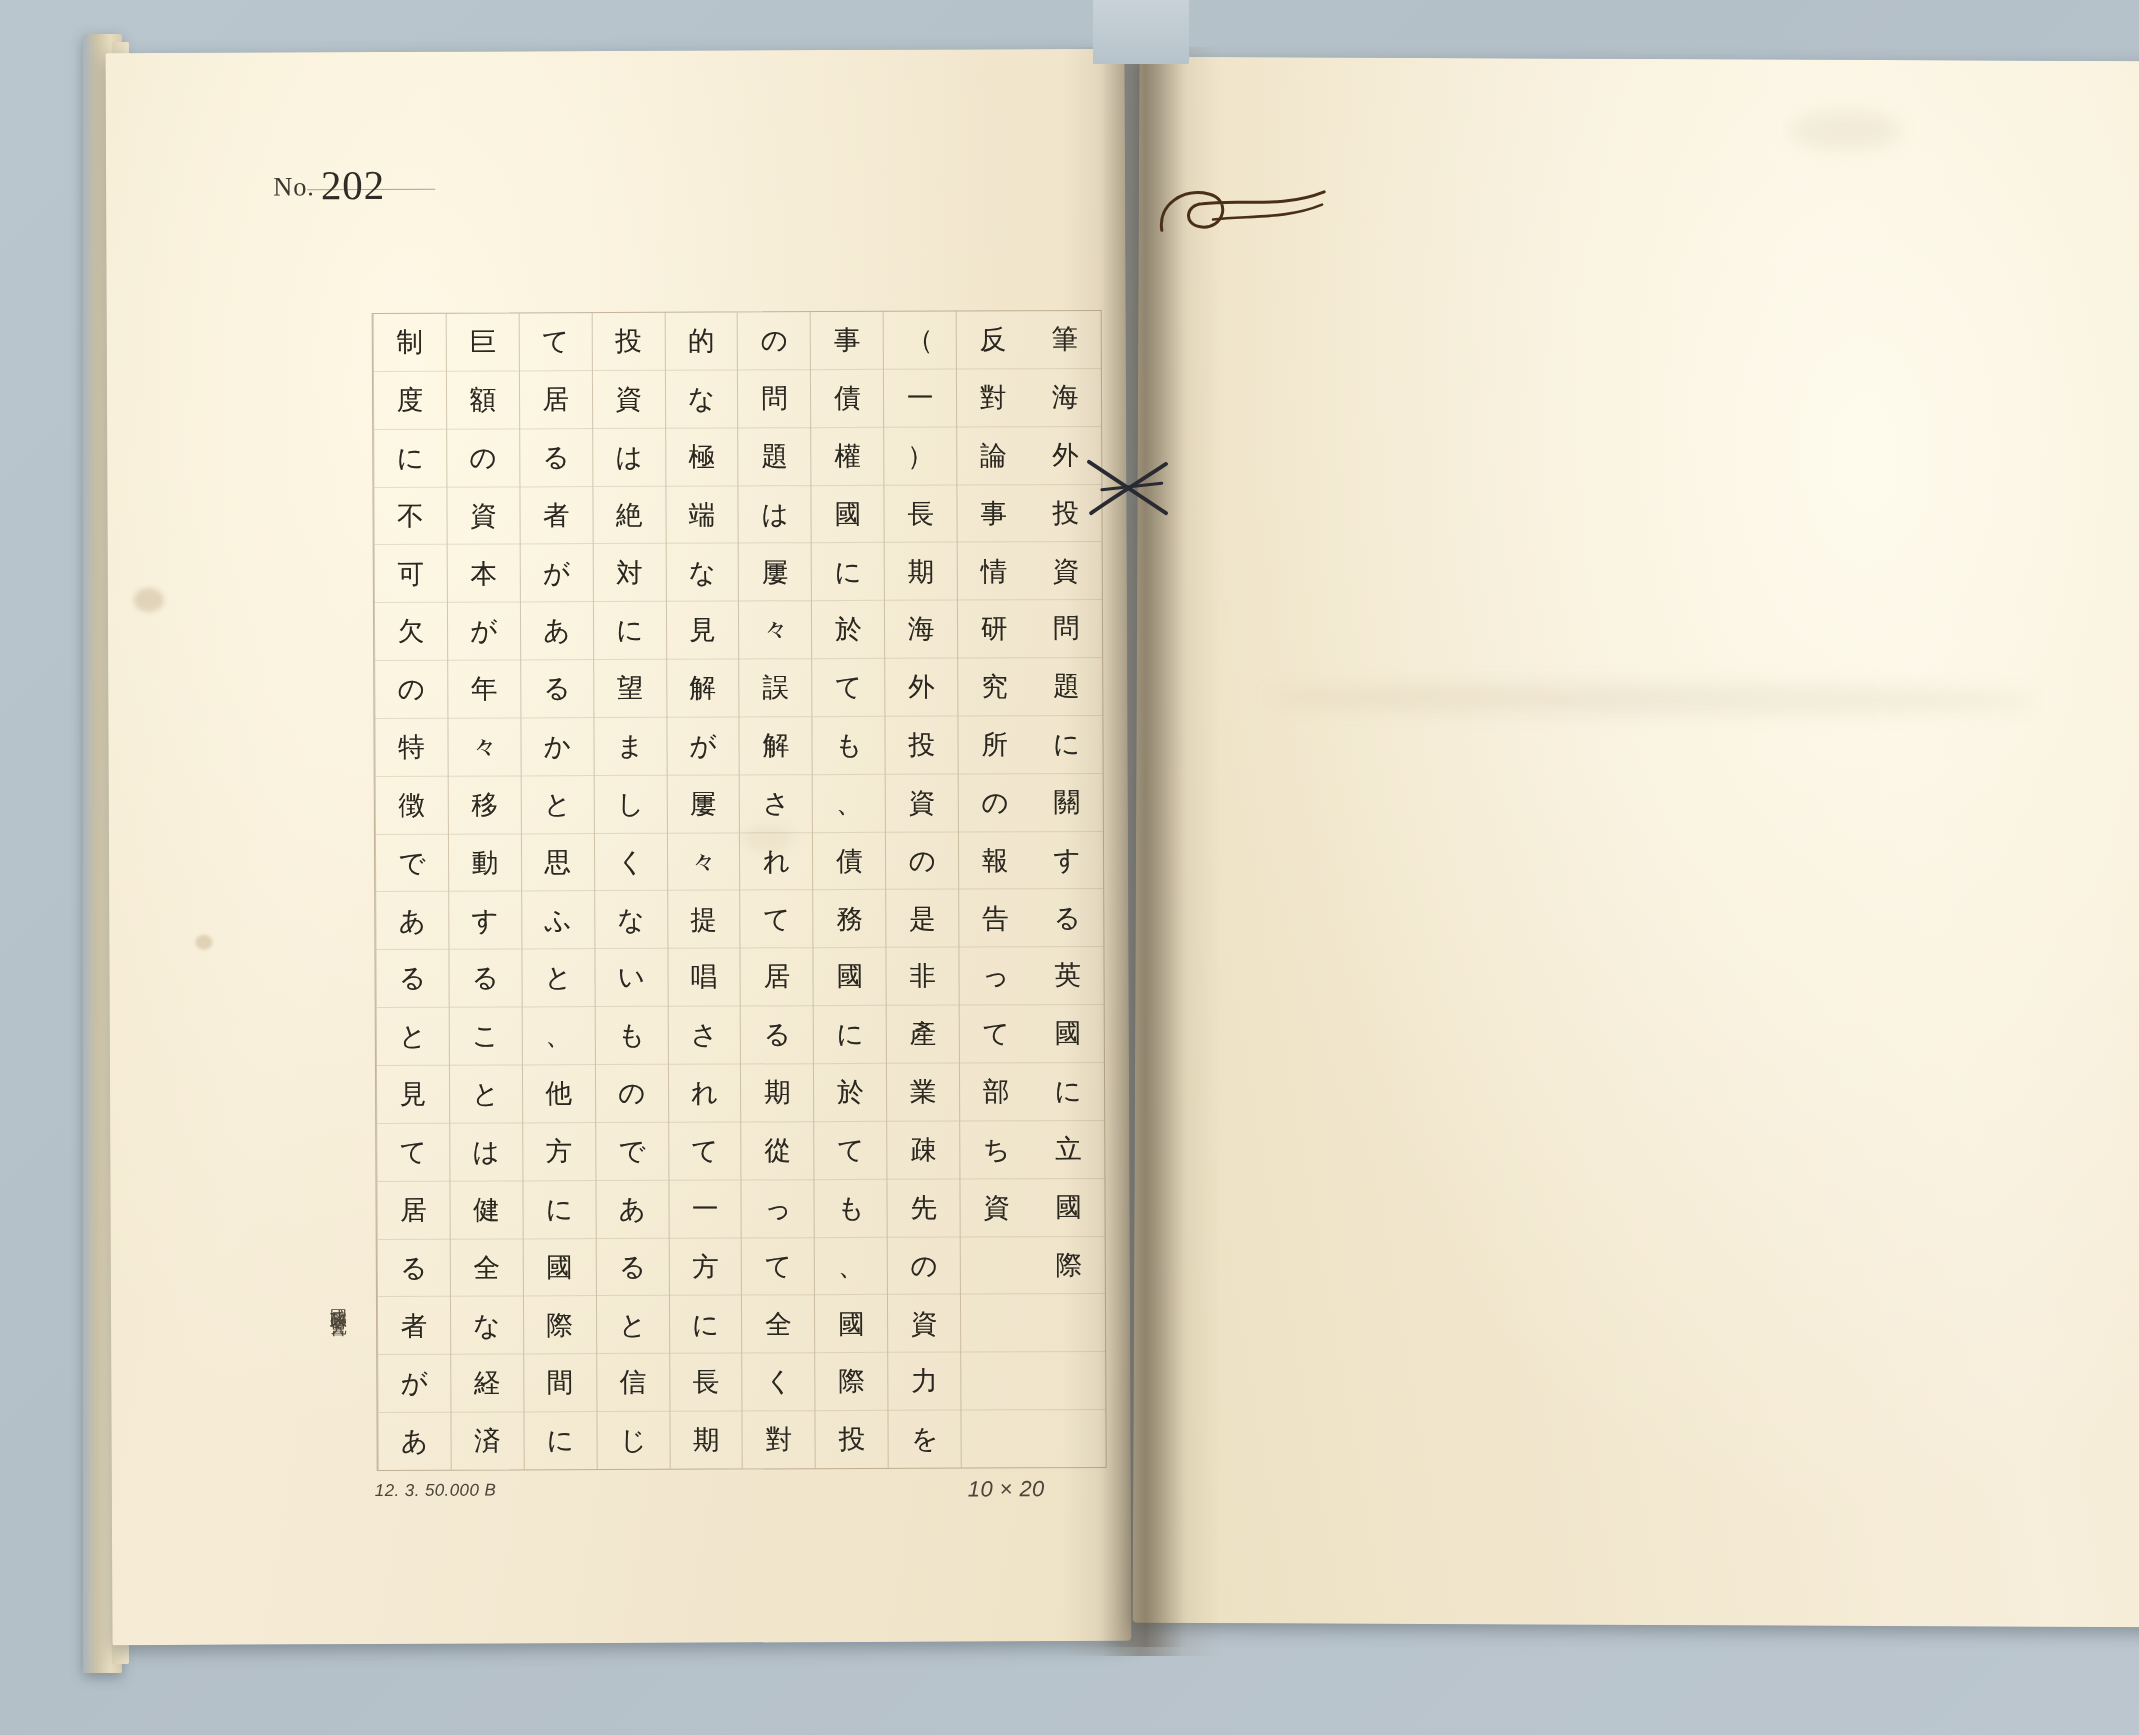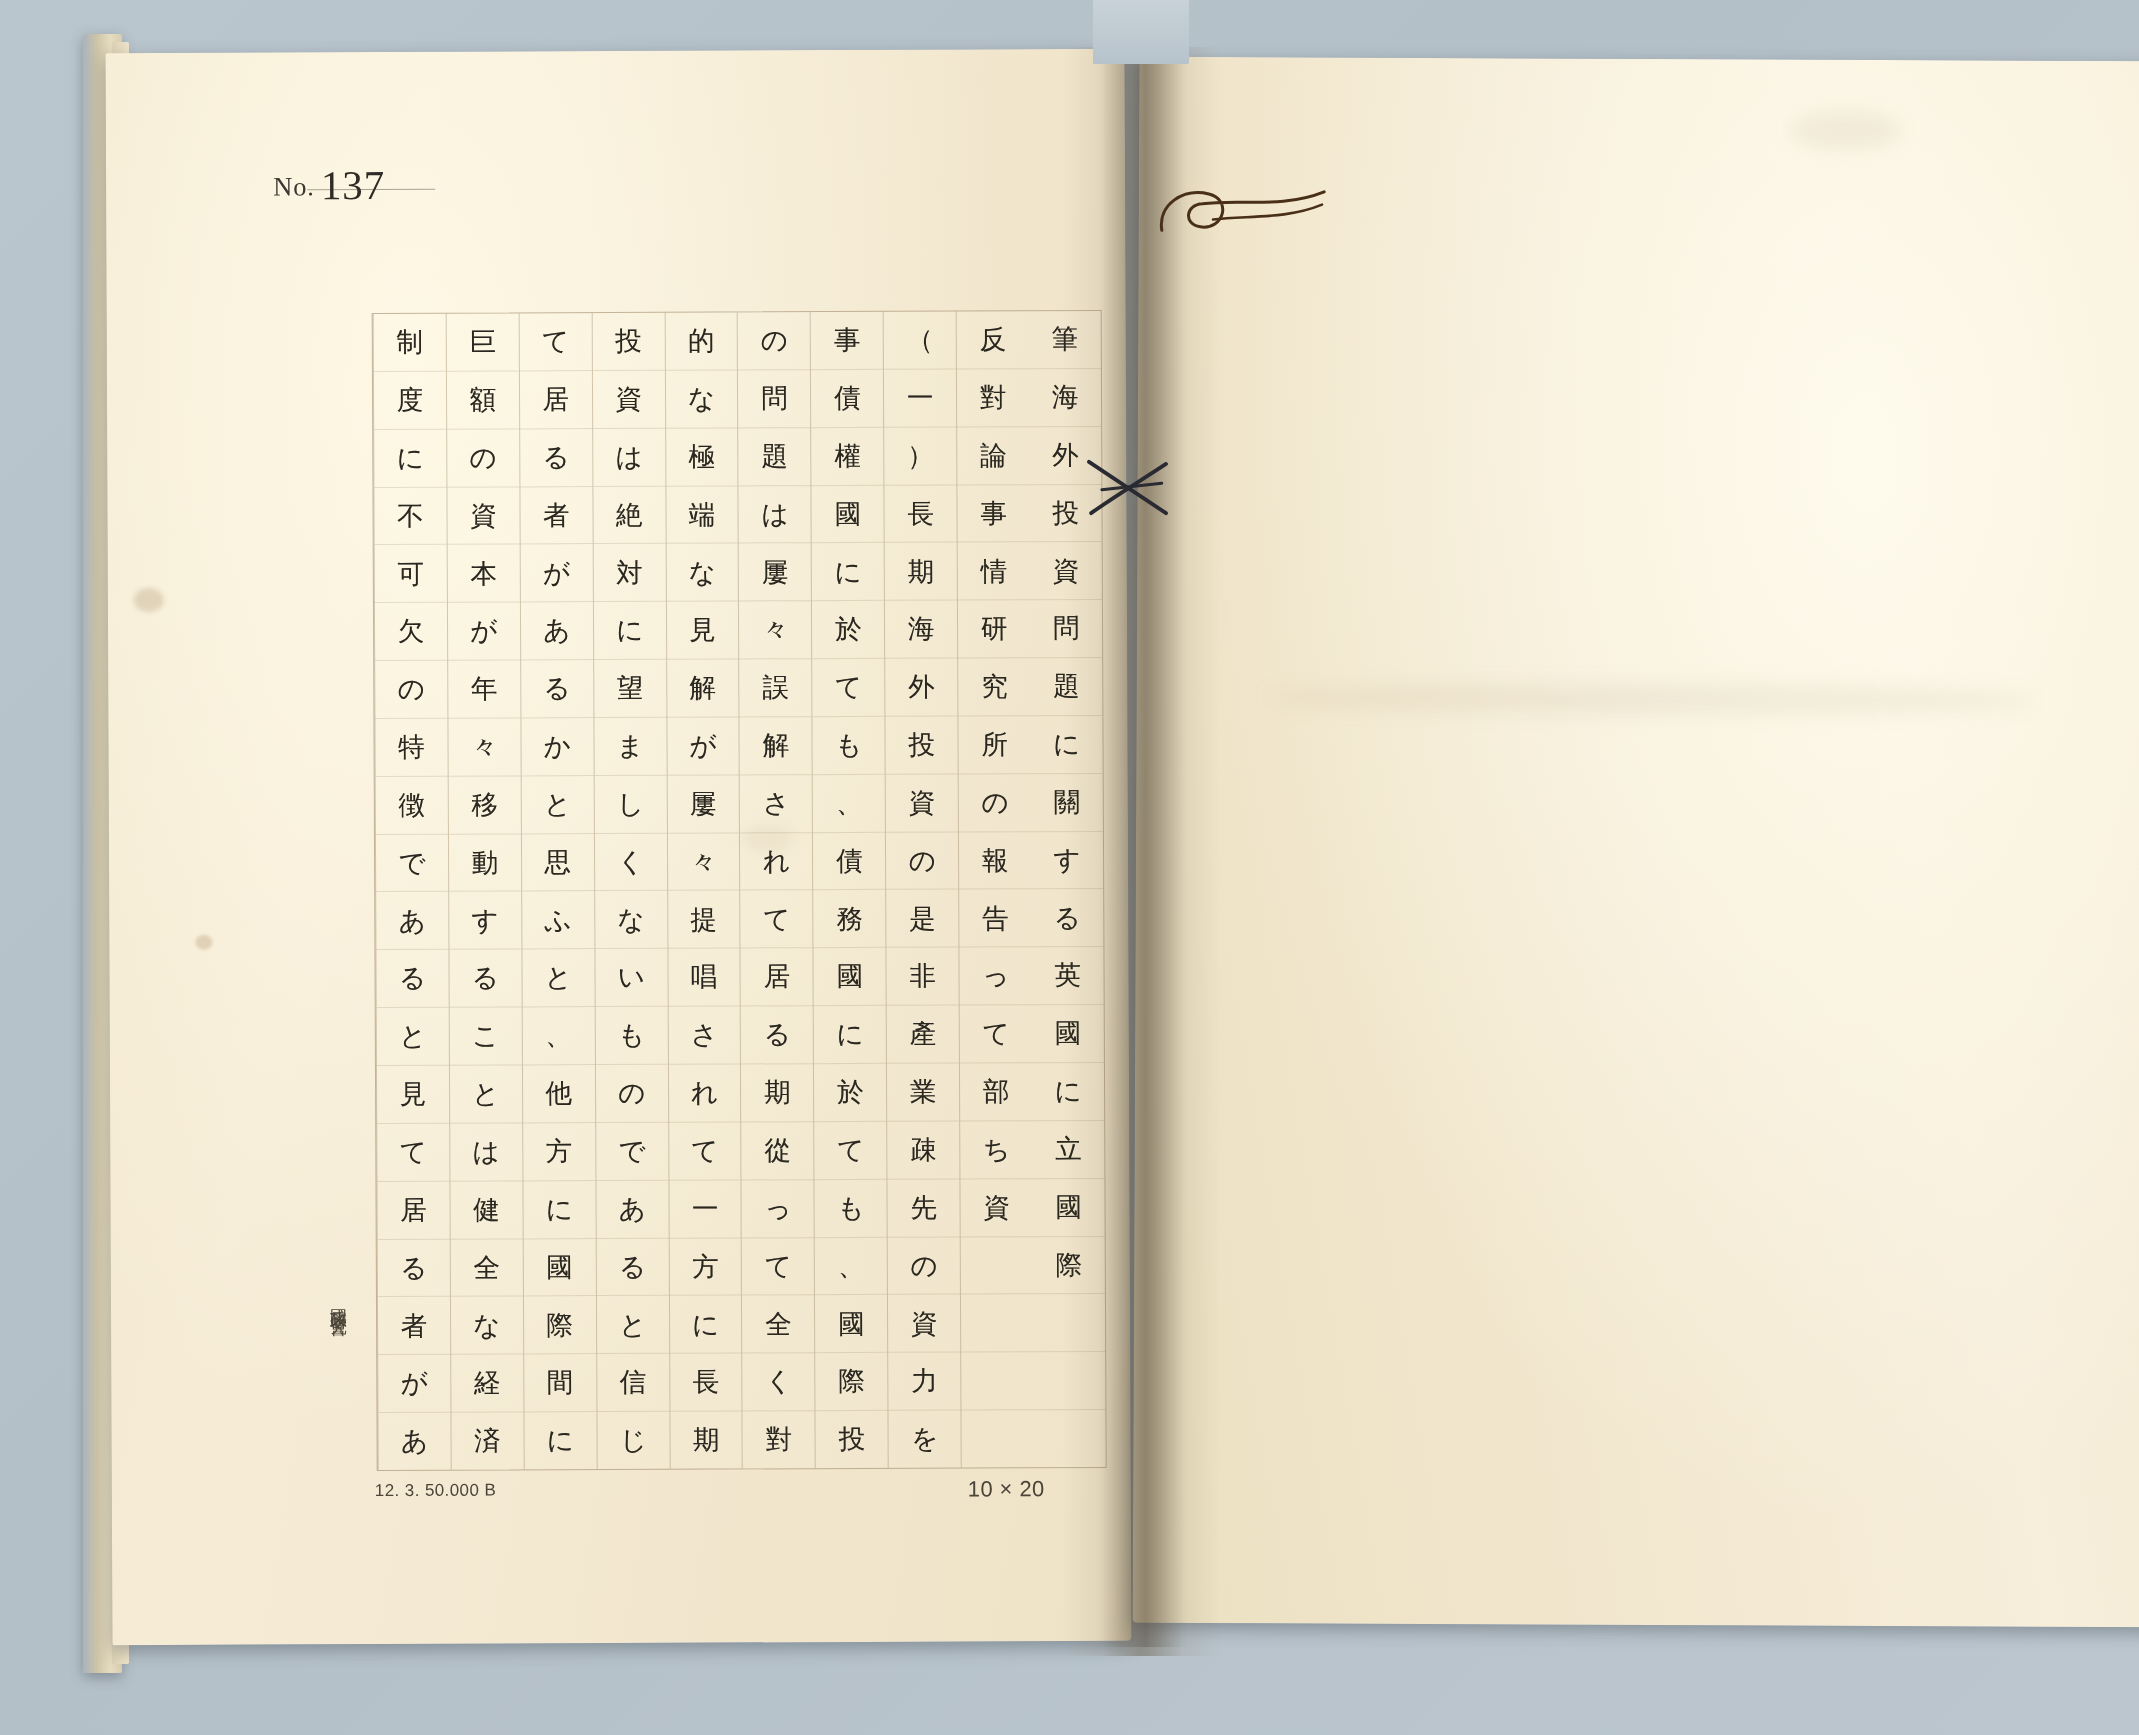--- a/index.html
+++ b/index.html
@@ -194,20 +194,21 @@
     text-shadow: 0 0 0.4px rgba(40,36,28,0.35);
   }
 
   
   .footer-text {
     position: absolute;
     font-family: "Liberation Sans", sans-serif;
     color: #4b4439;
     font-size: 17px;
     letter-spacing: 0.4px;
+    font-style: italic;
   }
   .footer-left-code { left: 263px; top: 1429px; }
   .footer-left-size { left: 856px; top: 1427px; font-size: 22px; }
 
   
   .imprint {
     position: absolute;
     writing-mode: vertical-rl;
     font-family: "DejaVu Serif", serif;
     font-size: 17px;
@@ -260,21 +261,21 @@
     <div class="cover-edge"></div>
     <div class="cover-edge2"></div>
 
     <div class="page page-left">
 
       <div class="stain" style="left:26px; top:535px; width:30px; height:23.5px; background:rgba(140,110,70,0.22); filter:blur(2.6px);"></div>
       <div class="stain" style="left:86px; top:882px; width:17px; height:14.6px; background:rgba(150,120,75,0.25); filter:blur(1.7px);"></div>
       <div class="stain" style="left:633px; top:775px; width:51px; height:26px; background:rgba(150,125,85,0.10); filter:blur(6.8px);"></div>
 
       <div class="no-label no-left">
-        <span>No.</span><span class="num">137</span>
+        <span>No.</span><span class="num">202</span>
       </div>
       <div class="no-underline"></div>
 
       <div class="grid-frame left">
         <div class="grid-cols" id="grid-left">
             <div class="grid-col">
               <div class="grid-cell">
                 <span class="ch">筆</span>
               </div>
               <div class="grid-cell">

